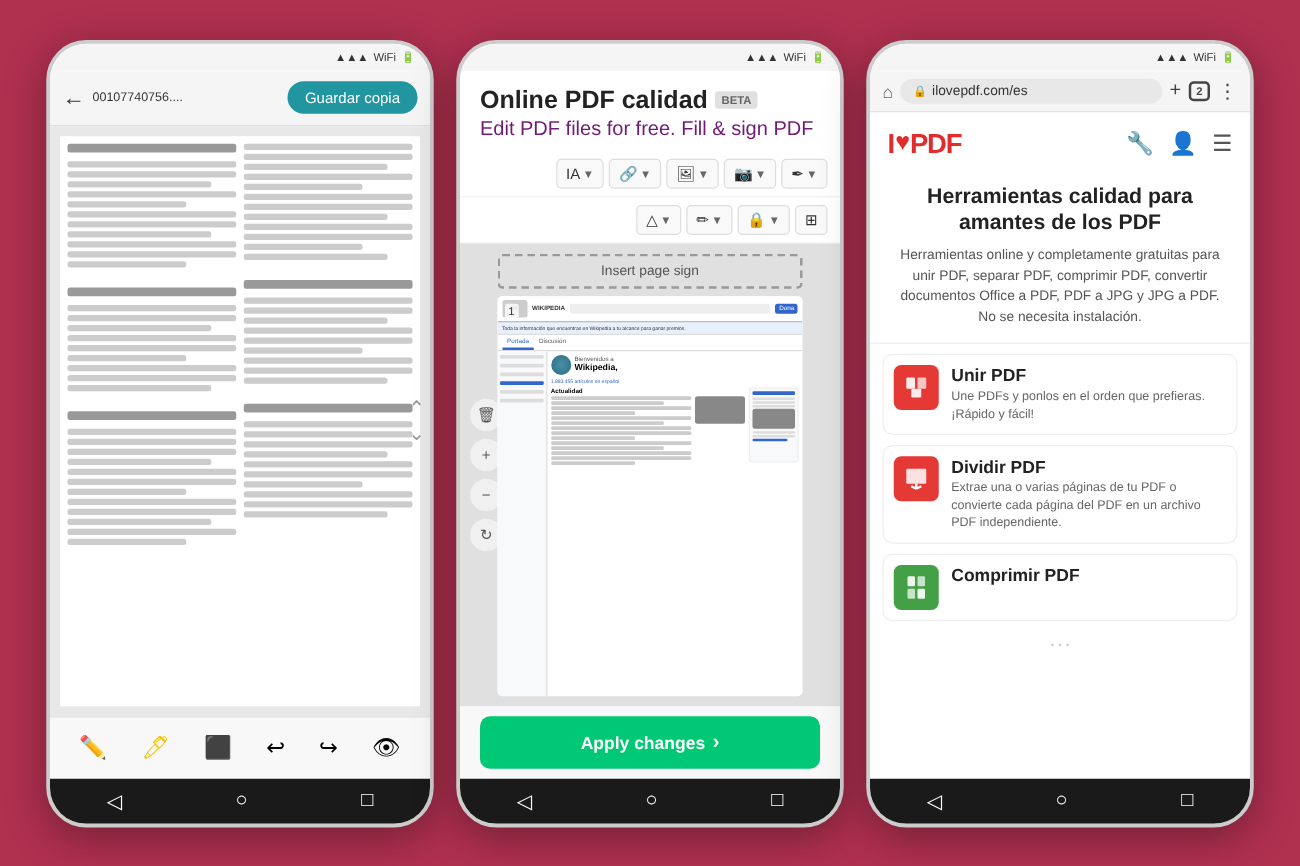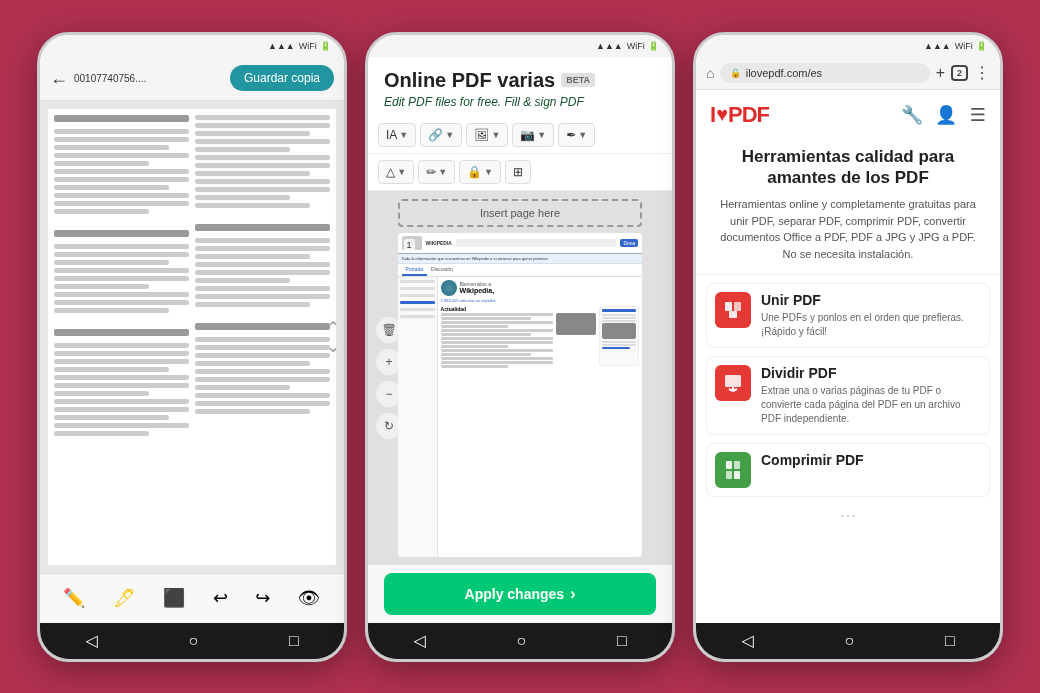--- a/index.html
+++ b/index.html
@@ -163,34 +163,34 @@
     }
     .beta-badge {
       background: #e0e0e0;
       color: #666;
       font-size: 9px;
       font-weight: 700;
       padding: 2px 5px;
       border-radius: 3px;
     }
     .editor-subtitle {
-      font-size: 12px;
-      color: #14532d;
+      font-size: 16px;
+      color: #701a75;
       margin-top: 3px;
-      font-style: italic;
     }
 
     .toolbar-row {
       display: flex;
       align-items: center;
       gap: 4px;
       padding: 6px 10px;
       background: #fff;
       border-bottom: 1px solid #eee;
       flex-shrink: 0;
+      justify-content: flex-end;
     }
     .tb-btn {
       display: flex;
       align-items: center;
       gap: 2px;
       border: 1px solid #ddd;
       border-radius: 4px;
       padding: 4px 7px;
       font-size: 12px;
       cursor: pointer;
@@ -628,21 +628,21 @@
 <div class="phone phone-2 phone-outline">
 
   <div class="status-bar">
     <span class="status-icon">▲▲▲</span>
     <span class="status-icon">WiFi</span>
     <span class="status-icon">🔋</span>
   </div>
 
   <div class="editor-header">
     <div class="editor-title">
-      <span>Online PDF varias</span>
+      <span>Online PDF calidad</span>
       <span class="beta-badge">BETA</span>
     </div>
     <div class="editor-subtitle">Edit PDF files for free. Fill &amp; sign PDF</div>
   </div>
 
   <div class="toolbar-row">
     <button class="tb-btn">
       <span>IA</span>
       <span class="arrow">▼</span>
     </button>
@@ -676,21 +676,21 @@
     <button class="tb-btn">
       <span>🔒</span>
       <span class="arrow">▼</span>
     </button>
     <button class="tb-btn">
       <span>⊞</span>
     </button>
   </div>
 
   <div class="editor-canvas">
-    <button class="insert-page-btn">Insert page here</button>
+    <button class="insert-page-btn">Insert page sign</button>
 
     <div class="editor-side-btns">
       <div class="side-btn">🗑</div>
       <div class="side-btn">+</div>
       <div class="side-btn">−</div>
       <div class="side-btn">↻</div>
     </div>
 
     <div class="editor-page-preview">
       <div class="page-num-badge">1</div>

